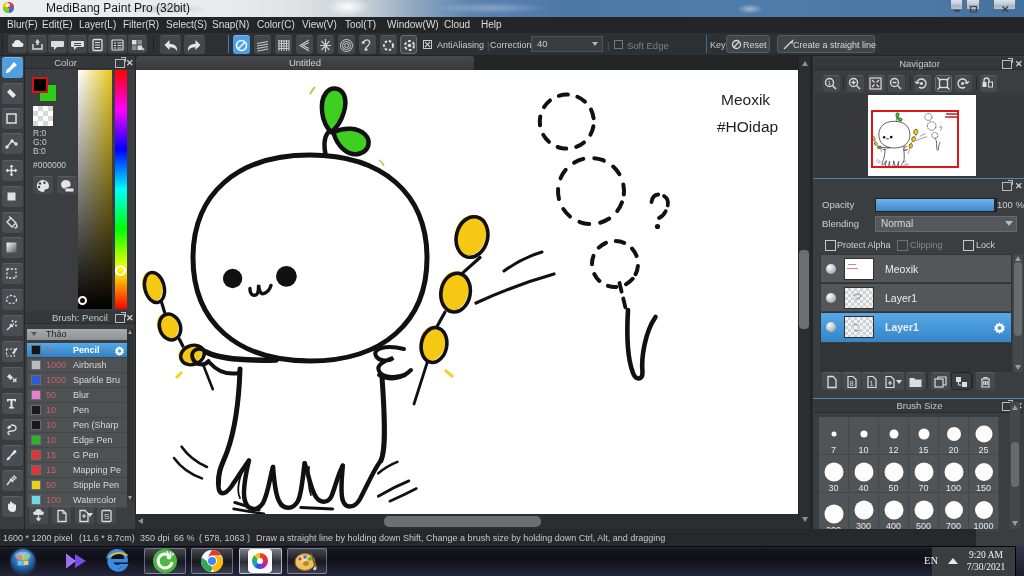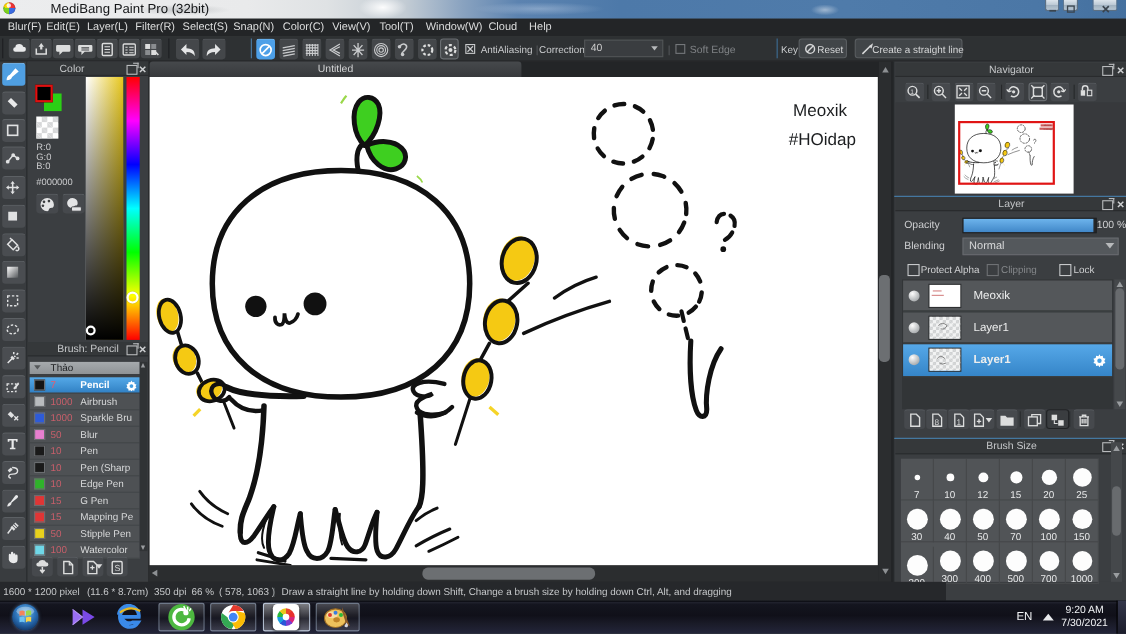--- a/index.html
+++ b/index.html
@@ -58,24 +58,24 @@
 .lrow{left:1px;width:190px;height:28px;background:#54575a;border-bottom:1px solid #3a3d3f;box-sizing:border-box;}
 .lrow.sel{background:linear-gradient(#56a8e8,#3585c8);}
 .ball{position:absolute;left:5px;top:9px;width:10px;height:10px;border-radius:50%;background:radial-gradient(circle at 35% 30%,#fdfdfd,#b9bcbe 60%,#8e9194);}
 .lthumb{position:absolute;left:24px;top:4px;width:28px;height:20px;box-shadow:0 0 0 1px #2e3032;}
 .checker2{background-image:linear-gradient(45deg,#cfd1d2 25%,transparent 25%,transparent 75%,#cfd1d2 75%),linear-gradient(45deg,#cfd1d2 25%,#f2f3f3 25%,#f2f3f3 75%,#cfd1d2 75%);background-size:6px 6px;background-position:0 0,3px 3px;}
 .lname{position:absolute;left:64px;top:8px;font-size:10.5px;color:#eceded;}
 .bcell{position:absolute;width:30px;height:38px;border-right:1px solid #45484a;border-bottom:1px solid #45484a;box-sizing:border-box;}
 .bcell i{position:absolute;left:50%;top:17px;transform:translate(-50%,-50%);border-radius:50%;background:#fdfdfd;display:block;}
 .bcell b{position:absolute;width:100%;text-align:center;top:28px;font-weight:normal;font-size:9px;color:#e8e9ea;}
 
-#statusbar{left:0;top:529px;width:860px;height:17px;background:#26282b;color:#c6c8ca;font-size:9px;}
+#statusbar{left:0;top:529px;width:976px;height:17px;background:#26282b;color:#c6c8ca;font-size:9px;}
 #statusbar span{position:absolute;top:4px;}
 
-#taskbar{left:0;top:546px;width:1024px;height:30px;background:linear-gradient(#2a2c38 0%,#14151f 12%,#101019 45%,#1a1b28 70%,#23253a 100%);}
+#taskbar{left:0;top:546px;width:932px;height:30px;background:linear-gradient(#2a2c38 0%,#14151f 12%,#101019 45%,#1a1b28 70%,#23253a 100%);font-family:Liberation Serif, serif;}
 #taskbar:before{content:"";position:absolute;left:0;top:0;width:1024px;height:1px;background:#07080c;}
 .tkframe{position:absolute;top:2px;width:40px;height:26px;border:1px solid rgba(180,200,225,.45);border-radius:2px;background:linear-gradient(rgba(255,255,255,.22),rgba(255,255,255,.06) 45%,rgba(255,255,255,.02) 55%,rgba(255,255,255,.12));box-sizing:border-box;}
 .tkframe.hot{background:linear-gradient(rgba(255,255,255,.45),rgba(255,255,255,.18) 45%,rgba(255,255,255,.10) 55%,rgba(255,255,255,.28));border-color:rgba(220,235,255,.7);}
 #showdesk{position:absolute;left:1015px;top:0;width:9px;height:30px;background:linear-gradient(#33364a,#1c1d2b);border-left:1px solid #000;}
 </style></head><body>
 <div id="root">
 
 <div id="titlebar" class="ab">
   <div class="blob2 ab"></div>
       <div class="blob3 ab"></div>
@@ -651,21 +651,20 @@
       <div class="ab" style="left:54px;top:2px;width:108px;height:81px;background:#fff">
         <svg width="108" height="81" viewBox="-25 -118 815 625" preserveAspectRatio="none" style="position:absolute;left:0;top:0">
               <use href="#drawing"></use>
             </svg>
         <div class="ab" style="left:3px;top:15px;width:88px;height:58px;border:2px solid #e01515;box-sizing:border-box"></div>
         <div class="ab" style="left:78px;top:18px;width:11px;height:2px;background:rgba(187,51,51,.8)"></div>
             <div class="ab" style="left:77px;top:21px;width:13px;height:2px;background:rgba(187,51,51,.8)"></div>
       </div>
     </div>
     <div class="ab" style="left:0;top:122px;width:212px;height:1px;background:#4a88b8"></div>
-    <div class="ptitle ab" style="left:1px;top:123px;width:211px;height:13px">Layer</div>
     <div class="pico ab" style="left:189px;top:126px"></div>
         <div class="pclose ab" style="left:202px;top:125px">✕</div>
     <div class="ab" style="left:9px;top:143px;font-size:9.5px;color:#cfd0d2">Opacity</div>
     <div class="ab" style="left:62px;top:142px;width:120px;height:12px;background:#26282a;border:1px solid #1e2022">
           <div class="ab" style="left:0;top:0;width:118px;height:12px;background:linear-gradient(#6db4ec,#4187c8)"></div>
         </div>
     <div class="ab" style="left:184px;top:143px;font-size:9.5px;color:#cfd0d2;white-space:nowrap">100 %</div>
     <div class="ab" style="left:9px;top:162px;font-size:9.5px;color:#cfd0d2">Blending</div>
     <div class="ab" style="left:62px;top:160px;width:140px;height:14px;background:#54585c;border:1px solid #66696d;font-size:10px;color:#d8d9da">
           <span style="position:absolute;left:5px;top:1px">Normal</span>

